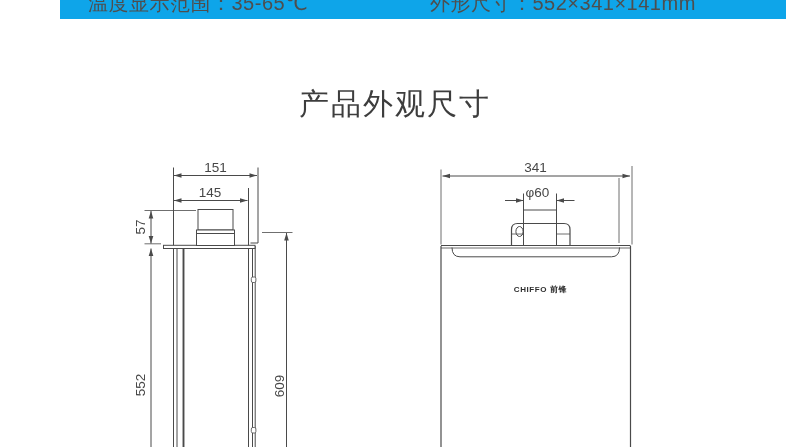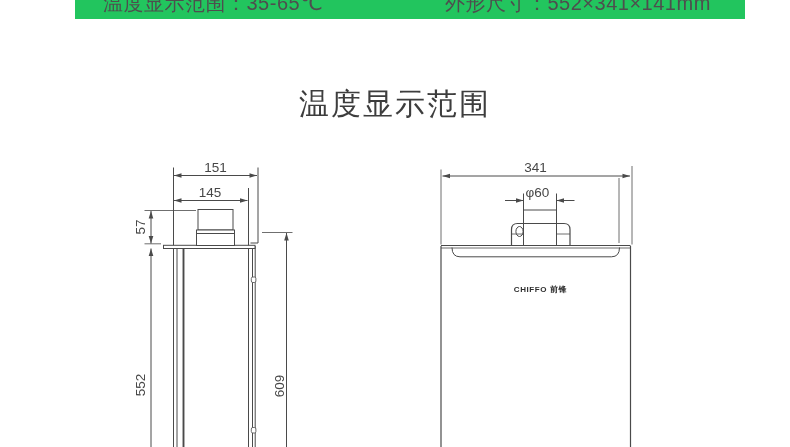--- a/index.html
+++ b/index.html
@@ -1,20 +1,20 @@
 <!DOCTYPE html>
 <html><head>
 <meta charset="utf-8">
 <style>
   html,body{margin:0;padding:0;background:#fff;}
   body{width:790px;height:447px;overflow:hidden;font-family:"Liberation Sans","DejaVu Sans",sans-serif;}
   .page{position:relative;width:790px;height:447px;background:#fff;overflow:hidden;}
 
   
-  .spec-bar{position:absolute;left:60px;top:0;width:670px;height:19px;background:#22c55e;overflow:hidden;margin-left:15px;}
+  .spec-bar{position:absolute;left:60px;top:0;width:726px;height:19px;background:#0ea5e9;overflow:hidden;}
   .spec-text{position:absolute;top:-7px;font-size:20px;line-height:20px;color:#4e4e4e;white-space:nowrap;letter-spacing:.5px;}
   .spec-left{left:28px;}
   .spec-right{left:370px;}
 
   
   .title{position:absolute;top:88px;left:0;width:100%;text-align:center;font-size:30px;line-height:32px;font-weight:300;color:#3d3d3d;letter-spacing:2px;}
 
   
   svg.diagram{position:absolute;left:0;top:0;display:block;}
   .s1{stroke:#4a4a4a;stroke-width:1;fill:none;}
@@ -29,21 +29,21 @@
 </head>
 <body>
 
 <div class="page">
 
   <div class="spec-bar">
     <span class="spec-text spec-left">温度显示范围：35-65℃</span>
     <span class="spec-text spec-right">外形尺寸：552×341×141mm</span>
   </div>
 
-  <div class="title">温度显示范围</div>
+  <div class="title">产品外观尺寸</div>
 
   <svg class="diagram" width="790" height="447" viewBox="0 0 790 447">
 
     <g>
 
       <line class="s1" x1="173.5" y1="167.5" x2="173.5" y2="447"></line>
       <line class="s1" x1="177" y1="249" x2="177" y2="447"></line>
       <line class="s2" x1="183.5" y1="249" x2="183.5" y2="447"></line>
 
       <line class="s1" x1="248.5" y1="188" x2="248.5" y2="447"></line>

